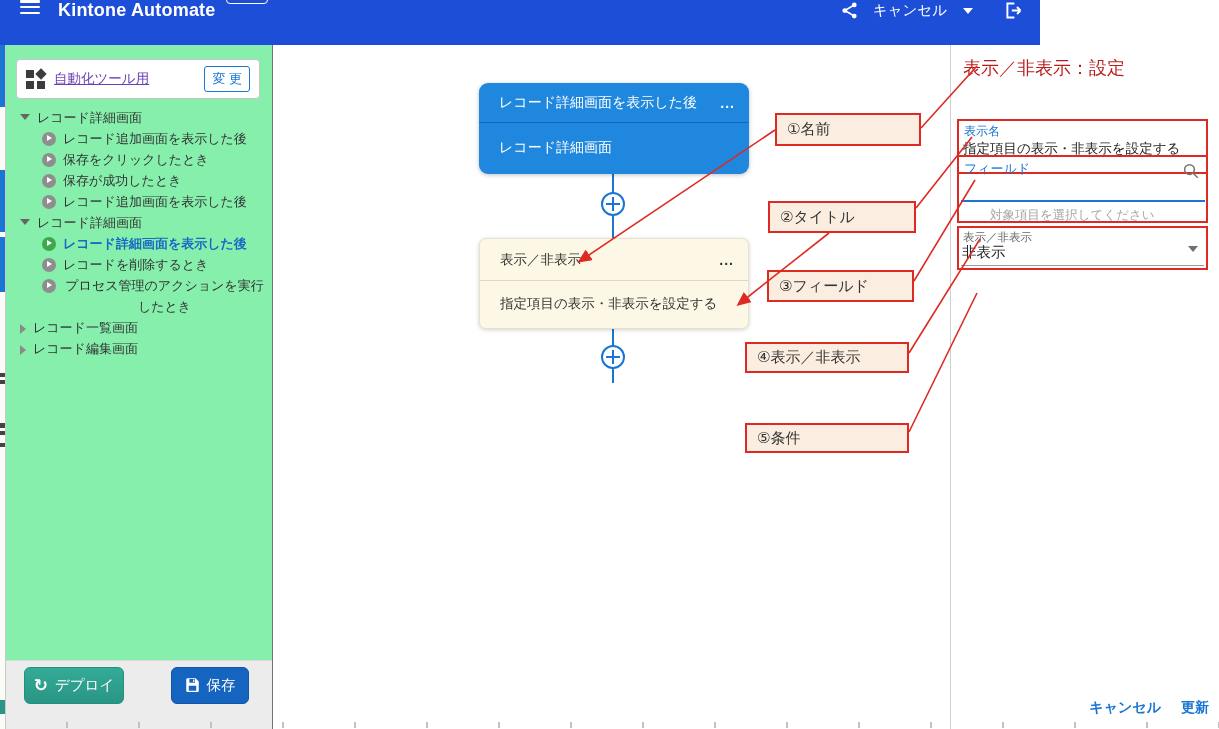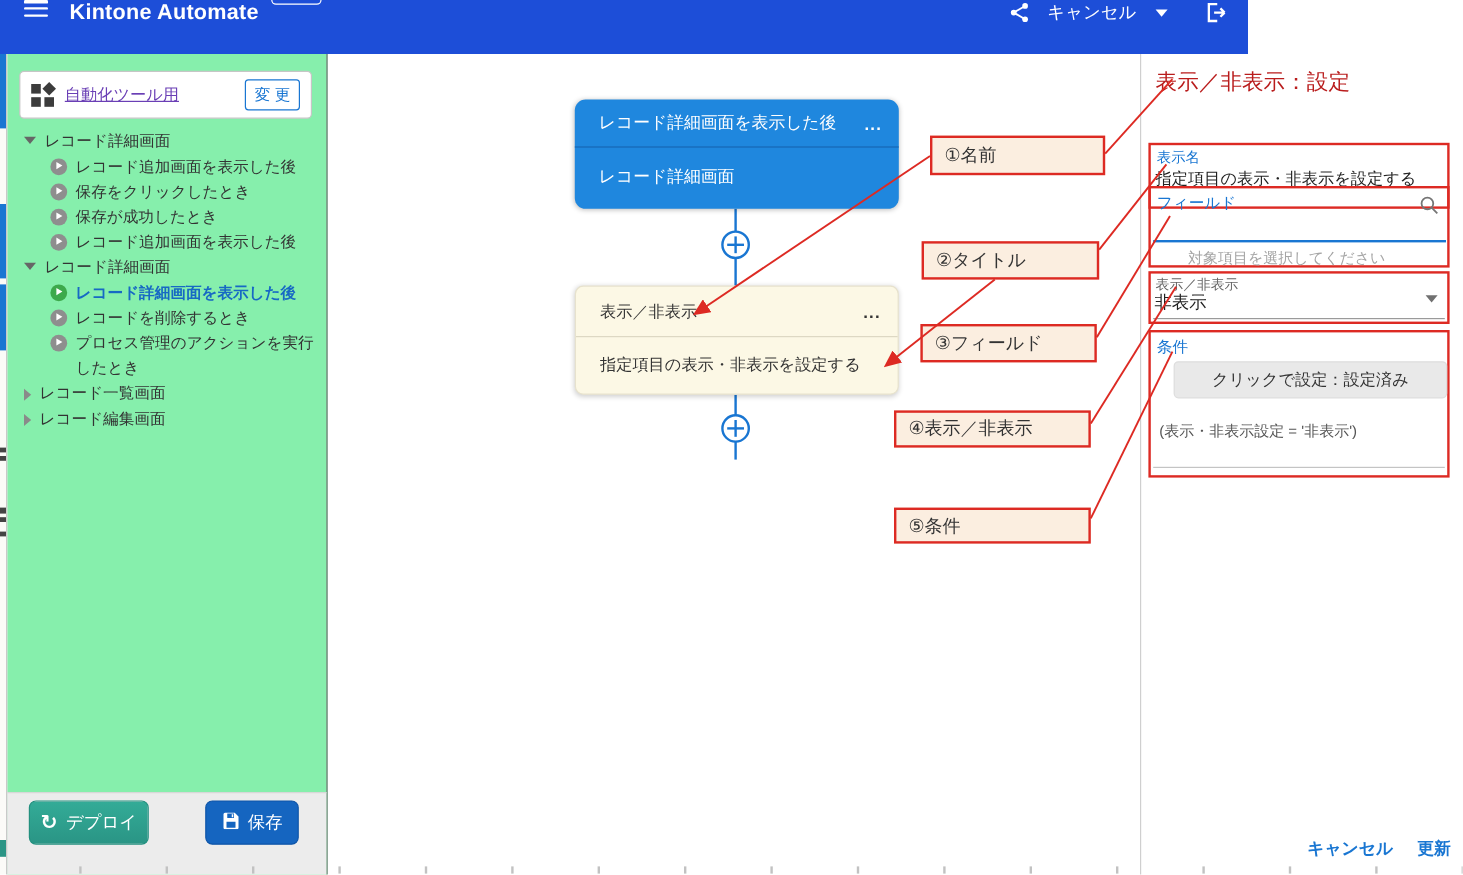--- a/index.html
+++ b/index.html
@@ -34,21 +34,21 @@
   .kintone-ic i:nth-child(1){ left:0; top:0; }
   .kintone-ic i:nth-child(2){ left:0; bottom:0; }
   .kintone-ic i:nth-child(3){ right:0; bottom:0; }
   .kintone-ic i:nth-child(4){ right:0; top:0; transform:rotate(45deg); }
   .app-link { margin-left:9px; font-size:13.5px; color:#6a3fb5; text-decoration:underline; cursor:pointer; }
   .change-btn { margin-left:auto; border:1px solid #1976d2; color:#1976d2; background:#fff; border-radius:3px;
     font-size:13px; padding:3px 7px; cursor:pointer; font-family:inherit; }
 
   .tree { margin-top:8px; font-size:13px; color:#333; line-height:21px; }
   .t-row { display:flex; align-items:flex-start; padding:0 6px 0 14px; cursor:pointer; }
-  .t-row.child { padding-left:36px; }
+  .t-row.child { padding-left:36px;text-align:center; }
   .tri { width:0; height:0; margin-top:7px; margin-right:7px; flex:0 0 auto; }
   .tri.down { border-left:5px solid transparent; border-right:5px solid transparent; border-top:6px solid #666; }
   .tri.right { border-top:5px solid transparent; border-bottom:5px solid transparent; border-left:6px solid #8a8a8a; }
   .play { position:relative; width:14px; height:14px; border-radius:50%; background:#8e8e8e; margin-top:3.5px; margin-right:7px; flex:0 0 14px; }
   .play::after { content:""; position:absolute; left:5px; top:3.5px; width:0; height:0;
     border-top:3.5px solid transparent; border-bottom:3.5px solid transparent; border-left:5px solid #fff; }
   .t-row.sel .play { background:#3da94c; }
   .t-row.sel .t-label { color:#1769c4; font-weight:bold; }
   .t-label { word-break:break-all; }
 
@@ -331,26 +331,20 @@
       <span class="f-helper">対象項目を選択してください</span>
     </div>
 
     <div class="fgroup fg-vis">
       <span class="f-label-gray">表示／非表示</span>
       <span class="f-value">非表示</span>
       <span class="select-caret"></span>
       <span class="underline"></span>
     </div>
 
-    <div class="fgroup fg-cond">
-      <span class="f-label-blue">条件</span>
-      <button class="cond-btn">クリックで設定：設定済み</button>
-      <span class="cond-expr">(表示・非表示設定 = '非表示')</span>
-      <span class="underline"></span>
-    </div>
 
     <div class="panel-actions">
       <span>キャンセル</span>
       <span>更新</span>
     </div>
   </div>
 
   <div class="ticks" id="ticks">
       <i style="left: 66px;"></i>
       <i style="left: 138px;"></i>

